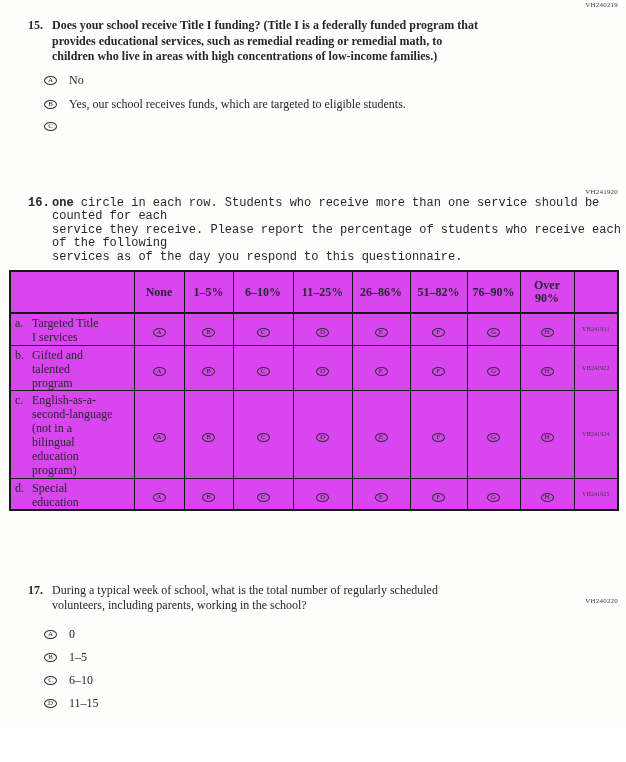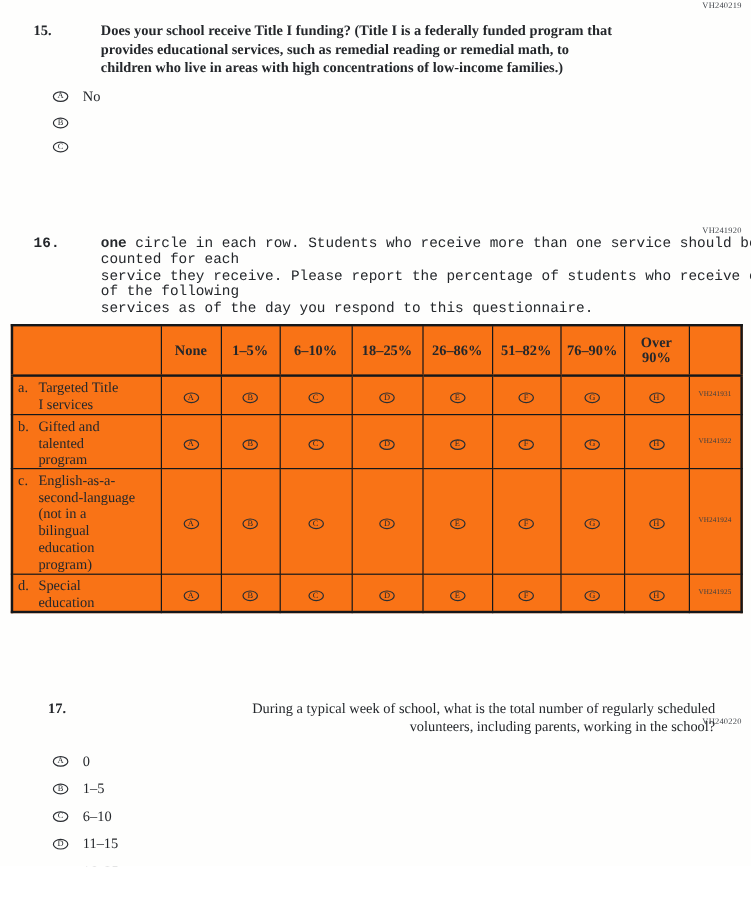--- a/index.html
+++ b/index.html
@@ -9,51 +9,51 @@
   }
   .tiny-code {
     position:absolute; right:8px; font-size:7px; letter-spacing:0.2px;
     color:#3a3e44; font-family:"Liberation Serif", serif;
   }
   .code-top { top:1px; }
   .code-q16 { top:188px; }
   .code-q17 { top:597px; }
 
   .question { position:absolute; left:28px; }
-  .q-head { display:flex; align-items:flex-start;gap:32px; }
+  .q-head { display:flex; align-items:flex-start; }
   .q-num { font-weight:bold; width:24px; flex:none; font-size:12px; line-height:15.5px; }
   .q-text { font-size:12px; white-space:pre-line; }
 
   .q15 { top:18px; }
   .q15 .q-text { width:512px; line-height:15.5px;font-weight:bold; }
   .q16 { top:197px;font-family:Liberation Mono, monospace; }
   .q16 .q-num { line-height:13.4px; }
   .q16 .q-text { width:574px; line-height:13.4px; }
   .q17 { top:583px; }
-  .q17 .q-num { line-height:15px;margin-left:12px; }
-  .q17 .q-text { width:500px; line-height:15px;text-align:right; }
+  .q17 .q-num { line-height:15px; }
+  .q17 .q-text { width:500px; line-height:15px; }
 
   .options { margin-left:16px; }
   .q15 .options { margin-top:9px; }
   .q17 .options { margin-top:15px; }
   .option { display:flex; align-items:center; gap:12px; }
   .q15 .option { margin-bottom:11px; }
   .q17 .option { margin-bottom:10px; }
   .opt-label { font-size:12px; line-height:13px; white-space:pre;font-family:Liberation Serif, serif; }
 
   .bubble {
     flex:none; display:inline-flex; align-items:center; justify-content:center;
     width:13px; height:9px; border:1px solid #2b2e33; border-radius:50%;
     font-size:7px; line-height:1; font-family:"Liberation Serif", serif; color:#24272b;
     box-sizing:border-box;
   }
 
   table.svc-table {
     position:absolute; top:270px; left:9px; border-collapse:collapse;
-    table-layout:fixed; border:2px solid #15171a; background:#f97316;
+    table-layout:fixed; border:2px solid #15171a; background:#d946ef;
   }
   .svc-table th, .svc-table td { border:1px solid #15171a; padding:0; text-align:center; vertical-align:middle; }
   .svc-table thead th {
     border-bottom:2px solid #15171a; font-size:12px; font-weight:bold;
     white-space:pre-line; line-height:13px; height:40px;
   }
   .svc-table tbody tr:nth-child(1) { height:32px; }
   .svc-table tbody tr:nth-child(2) { height:42px; }
   .svc-table tbody tr:nth-child(3) { height:88px; }
   .svc-table tbody tr:nth-child(4) { height:32px; }
@@ -77,20 +77,21 @@
 provides educational services, such as remedial reading or remedial math, to
 children who live in areas with high concentrations of low-income families.)</div>
     </div>
     <div class="options">
         <div class="option">
           <span class="bubble">A</span>
           <span class="opt-label">No</span>
         </div>
         <div class="option">
           <span class="bubble">B</span>
+          <span class="opt-label">Yes, our school receives funds, which are targeted to eligible students.</span>
         </div>
         <div class="option">
           <span class="bubble">C</span>
         </div>
       </div>
   </div>
 
   <div class="tiny-code code-q16">VH241920</div>
 
   <div class="question q16">
@@ -114,21 +115,21 @@
         <col style="width: 53px;">
         <col style="width: 54px;">
         <col style="width: 44px;">
       </colgroup>
       <thead>
         <tr>
           <th></th>
           <th>None</th>
           <th>1–5%</th>
           <th>6–10%</th>
-          <th>18–25%</th>
+          <th>11–25%</th>
           <th>26–86%</th>
           <th>51–82%</th>
           <th>76–90%</th>
           <th>Over
 90%</th>
           <th></th>
         </tr>
       </thead>
       <tbody>
         <tr>

